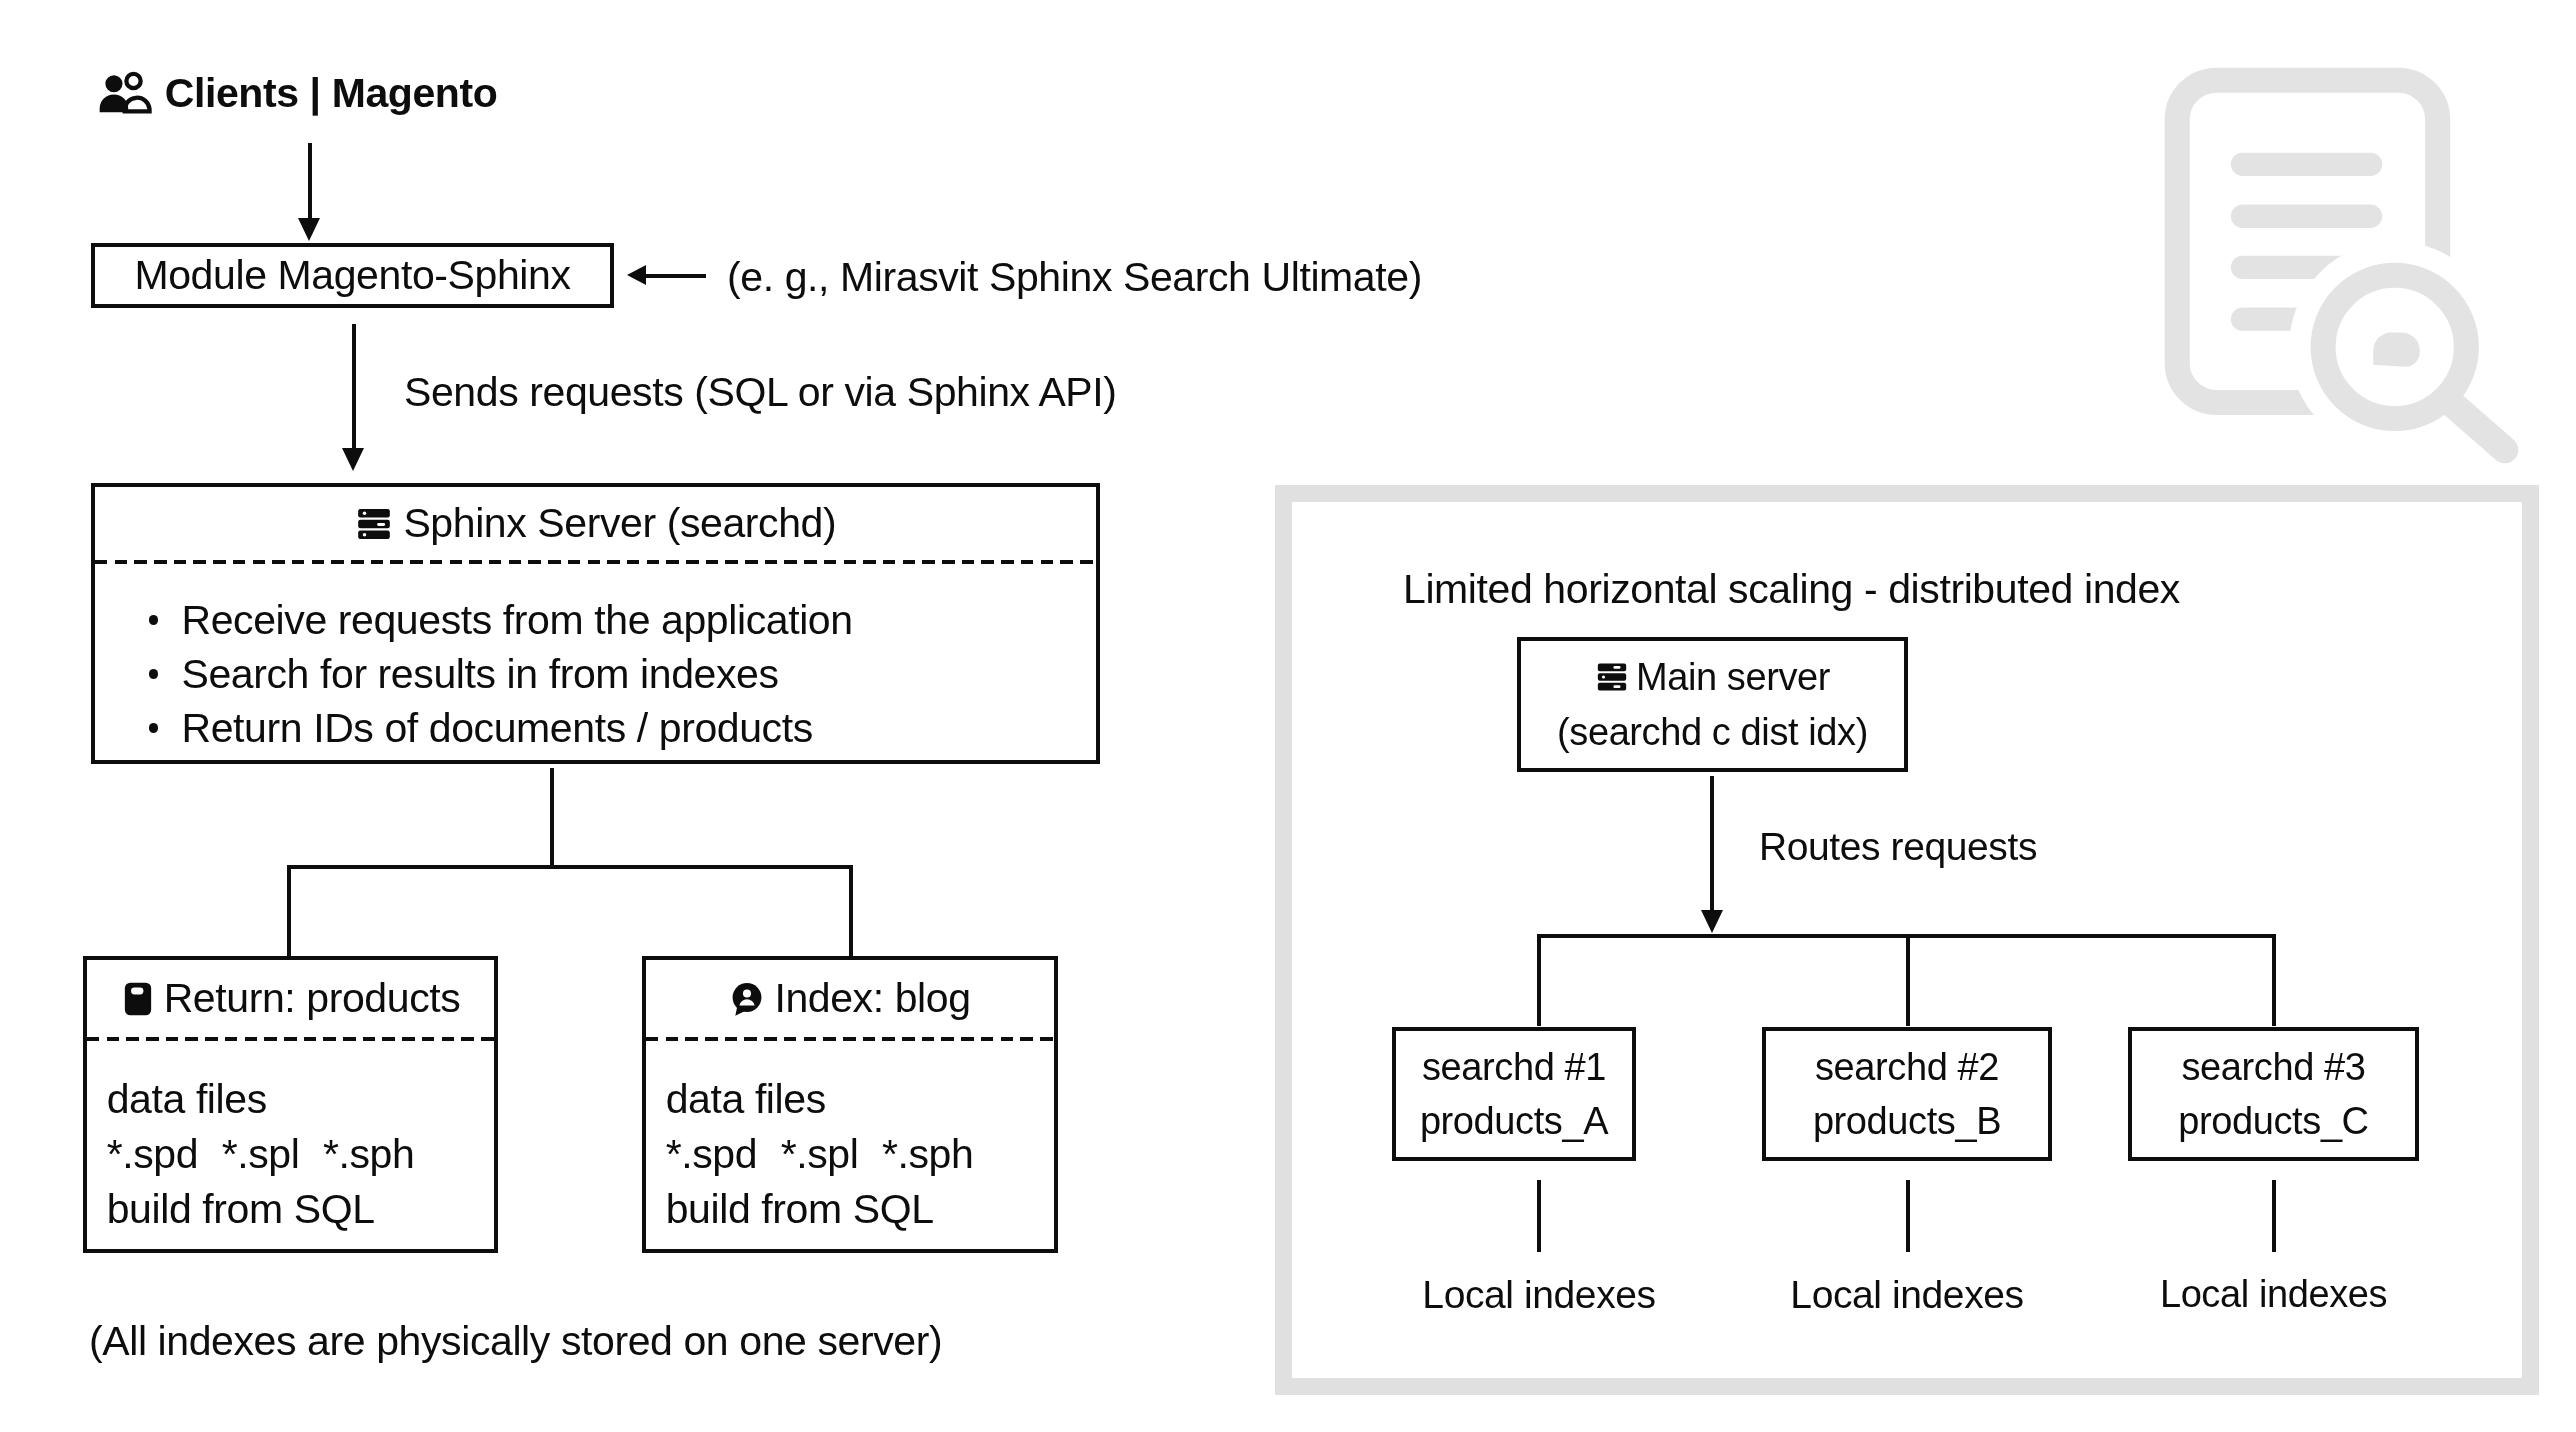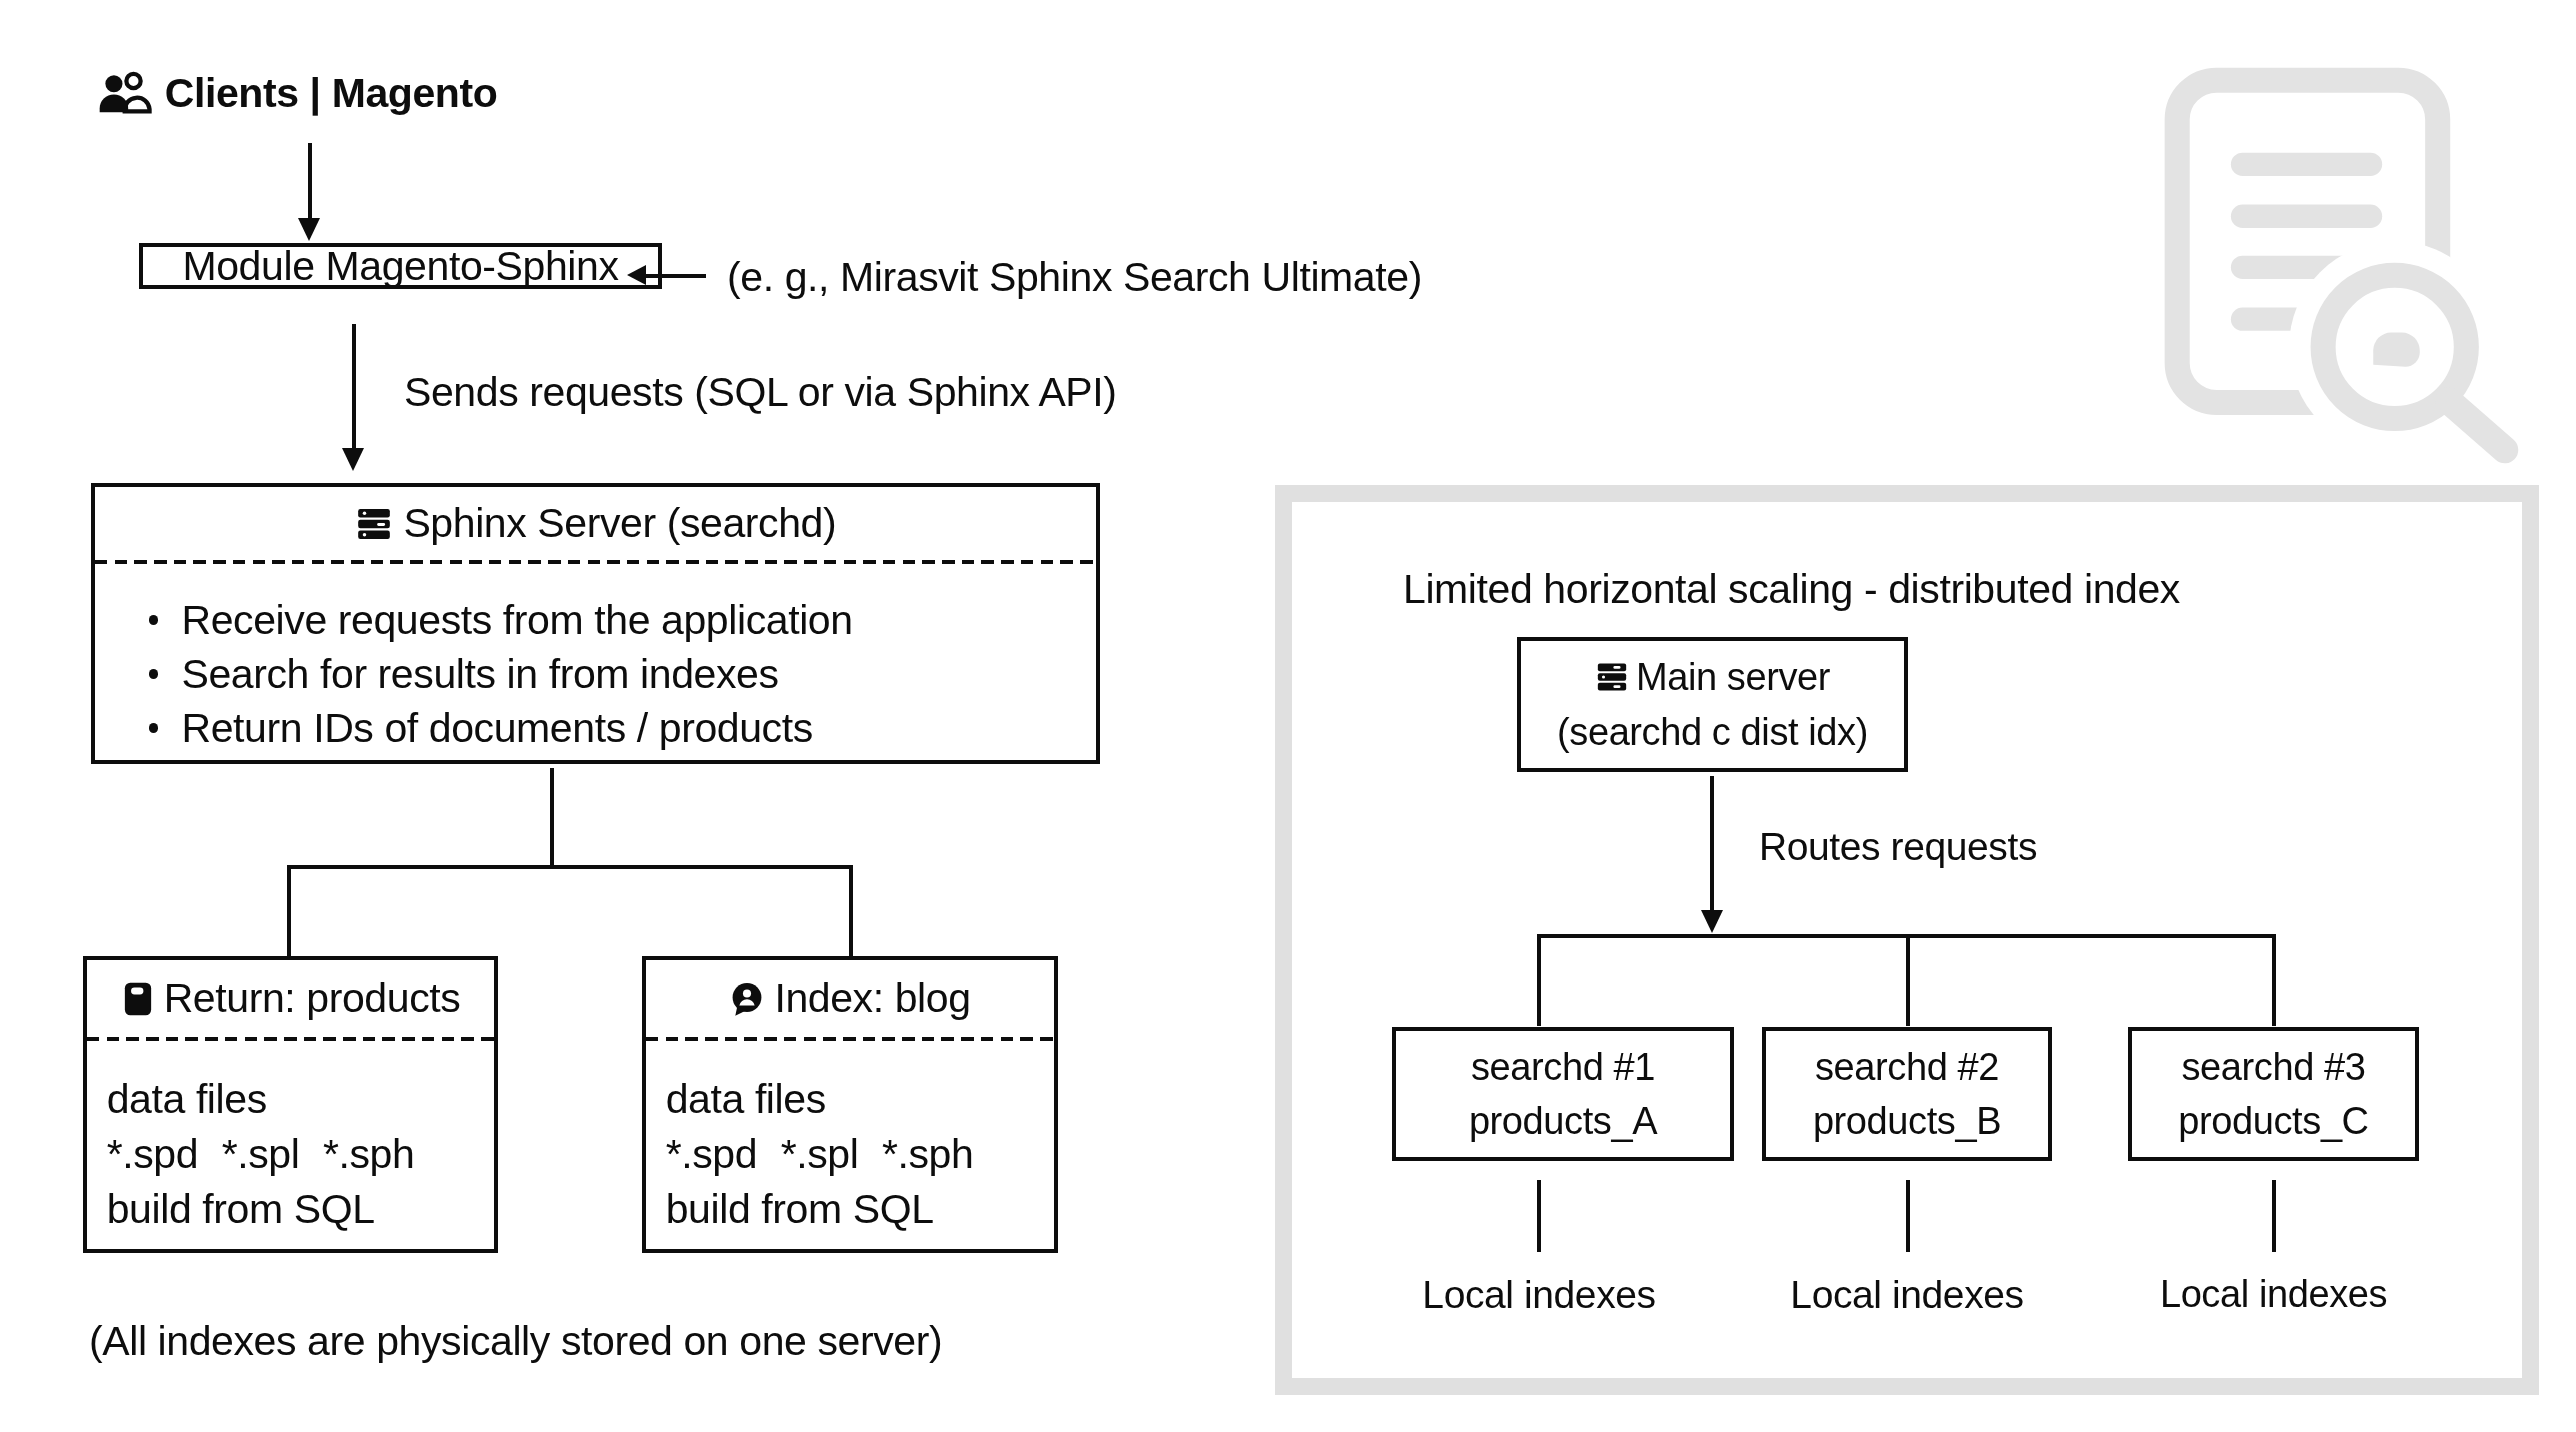--- a/index.html
+++ b/index.html
@@ -49,21 +49,21 @@
       <circle cx="9.5" cy="7.5" r="4.8" fill="#0d0d0d"></circle>
       <path d="M1.5,23.5 v-2 a8,8 0 0 1 16,0 v2 z" fill="#0d0d0d"></path>
     </svg>
   </span>
   <span>Clients | Magento</span>
 </div>
 
 <div class="line" style="left:308px;top:143px;width:3.6px;height:79px;"></div>
 <div class="arrow-down" style="left:298px;top:218px;"></div>
 
-<div class="box center-col" style="left:91px;top:243px;width:523px;height:46px;margin-left:48px;">
+<div class="box center-col" style="left:91px;top:243px;width:523px;height:65px;">
   <span class="title-row" style="font-size:41px;letter-spacing:-0.4px;">Module Magento-Sphinx</span>
 </div>
 
 <div class="arrow-left" style="left:627px;top:265px;"></div>
 <div class="line" style="left:643px;top:274px;width:63px;height:3.6px;"></div>
 <div class="txt" style="left:727px;top:254px;">(e. g., Mirasvit Sphinx Search Ultimate)</div>
 
 <div class="line" style="left:352px;top:324px;width:3.6px;height:127px;"></div>
 <div class="arrow-down" style="left:342px;top:448px;"></div>
 <div class="txt" style="left:404px;top:369px;">Sends requests (SQL or via Sphinx API)</div>
@@ -169,21 +169,21 @@
 
 <div class="line" style="left:1710px;top:776px;width:3.6px;height:136px;"></div>
 <div class="arrow-down" style="left:1701px;top:910px;"></div>
 <div class="txt" style="left:1759px;top:825px;font-size:39px;">Routes requests</div>
 
 <div class="line" style="left:1537px;top:934px;width:738px;height:3.6px;"></div>
 <div class="line" style="left:1537px;top:934px;width:3.6px;height:92px;"></div>
 <div class="line" style="left:1906px;top:934px;width:3.6px;height:92px;"></div>
 <div class="line" style="left:2272px;top:934px;width:3.6px;height:92px;"></div>
 
-<div class="node-box" style="left:1392px;width:342px;">
+<div class="node-box" style="left:1392px;width:244px;">
   <div class="node-line">searchd #1</div>
   <div class="node-line">products_A</div>
 </div>
 <div class="node-box" style="left:1762px;width:290px;">
   <div class="node-line">searchd #2</div>
   <div class="node-line">products_B</div>
 </div>
 <div class="node-box" style="left:2128px;width:291px;">
   <div class="node-line">searchd #3</div>
   <div class="node-line">products_C</div>

